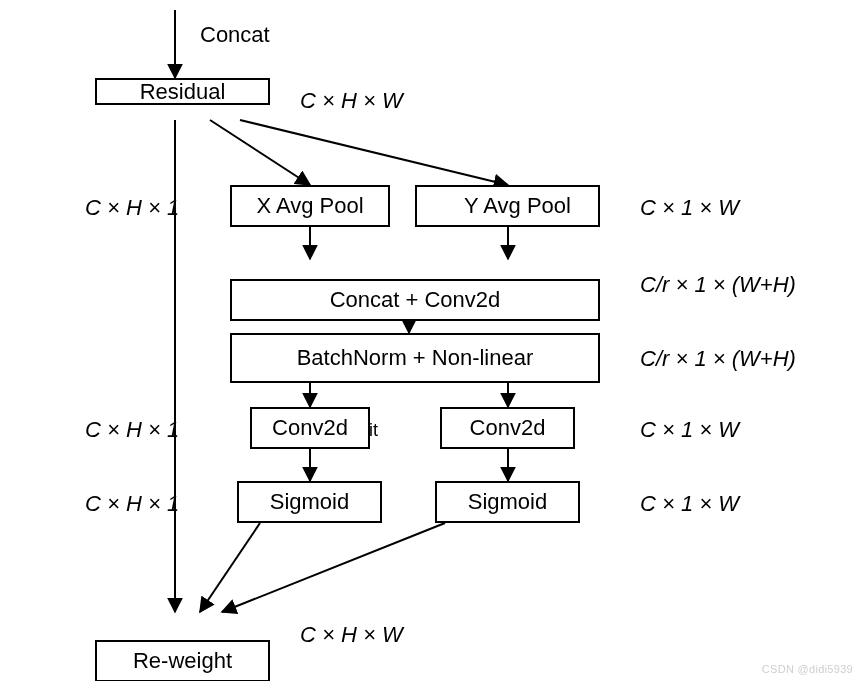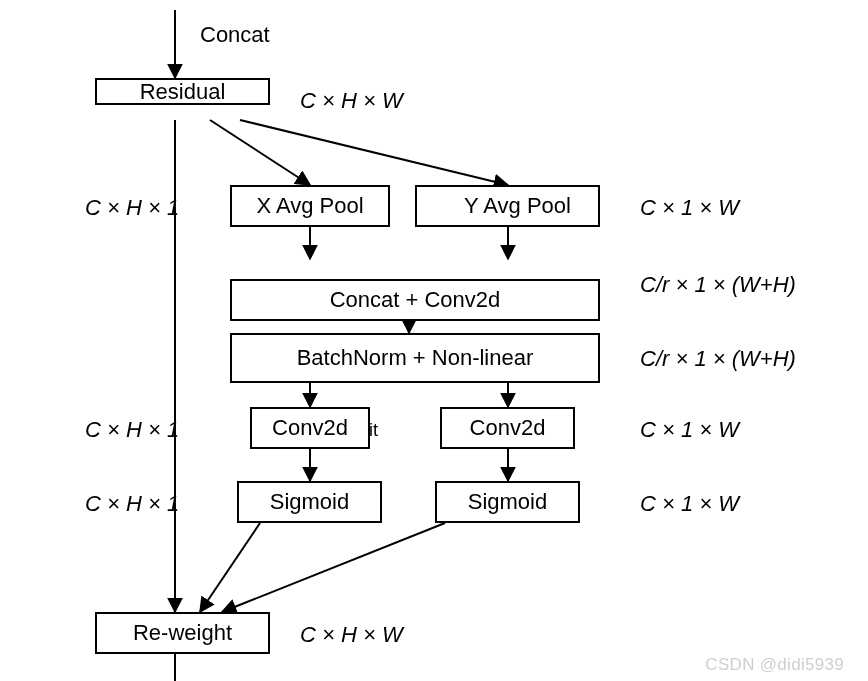--- a/index.html
+++ b/index.html
@@ -35,23 +35,23 @@
   svg.conn {
     position: absolute;
     left: 0;
     top: 0;
     width: 868px;
     height: 681px;
     pointer-events: none;
   }
   .watermark {
     position: absolute;
-    right: 24px;
+    right: 15px;
     bottom: 6px;
-    font-size: 17px;
+    font-size: 11px;
     color: #cfcfcf;
     font-style: normal;
     letter-spacing: .3px;
     margin-left: 10px;
   }
 </style>
 </head>
 <body>
 
 <svg class="conn" viewBox="0 0 868 681">
@@ -111,16 +111,16 @@
 <div class="box" style="left:250px; top:407px; width:120px; height:42px;">Conv2d</div>
 <div class="box" style="left:440px; top:407px; width:135px; height:42px;">Conv2d</div>
 <div class="label" style="left:85px; top:417px;">C × H × 1</div>
 <div class="label" style="left:640px; top:417px;">C × 1 × W</div>
 
 <div class="box" style="left:237px; top:481px; width:145px; height:42px;">Sigmoid</div>
 <div class="box" style="left:435px; top:481px; width:145px; height:42px;">Sigmoid</div>
 <div class="label" style="left:85px; top:491px;">C × H × 1</div>
 <div class="label" style="left:640px; top:491px;">C × 1 × W</div>
 
-<div class="box" style="left:95px; top:612px; width:175px; height:42px;">Re-weight</div>
+<div class="box" style="left:95px; top:640px; width:175px; height:42px;">Re-weight</div>
 <div class="label" style="left:300px; top:622px;">C × H × W</div>
 
 <div class="watermark">CSDN @didi5939</div>
 
 </body></html>

